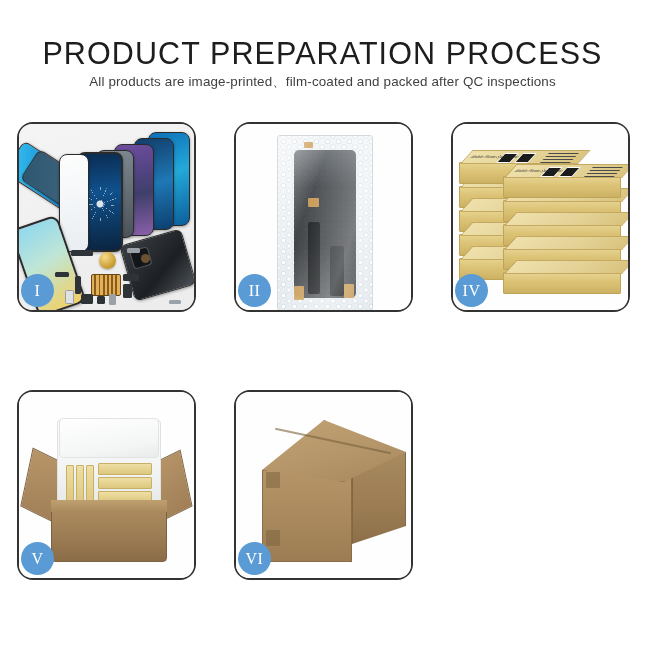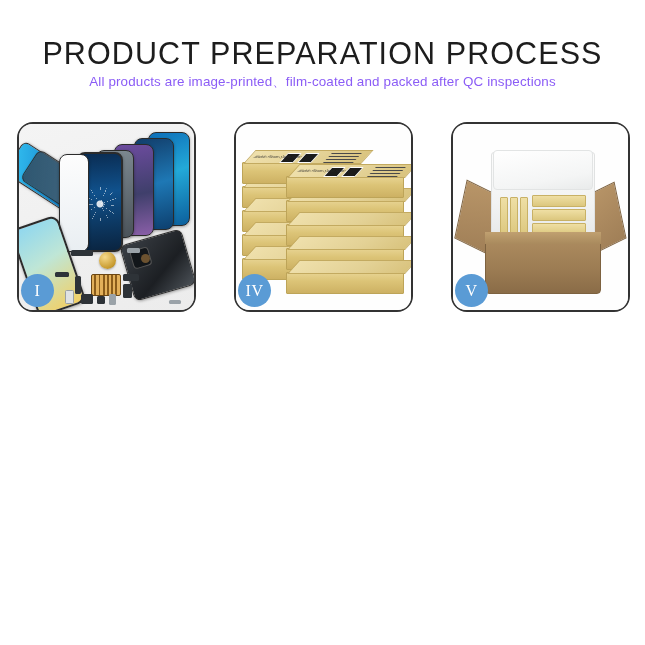--- a/index.html
+++ b/index.html
@@ -27,21 +27,21 @@
     color: #1d1d1d;
     white-space: nowrap;
     font-family: "Liberation Sans", sans-serif;
   }
   .subtitle {
     position: absolute;
     left: 0; top: 73px; width: 645px;
     text-align: center;
     font-size: 13.4px;
     letter-spacing: .15px;
-    color: #8b5cf6;
+    color: #404040;
     white-space: nowrap;
     font-family: "Liberation Sans", sans-serif;
   }
 
   
   .grid {
     position: absolute;
     left: 17px; top: 122px;
     width: 611px; height: 460px;
     display: grid;
@@ -436,20 +436,35 @@
         <div class="part wh" style="left:46px;top:166px;width:9px;height:14px;"></div>
         <div class="part" style="left:62px;top:170px;width:12px;height:10px;"></div>
         <div class="part" style="left:78px;top:172px;width:8px;height:8px;"></div>
         <div class="part lt" style="left:90px;top:170px;width:7px;height:11px;"></div>
         <div class="part" style="left:36px;top:148px;width:14px;height:5px;"></div>
         <div class="part lt" style="left:150px;top:176px;width:12px;height:4px;"></div>
       </div>
       <div class="badge">I</div>
     </div>
 
+    <div class="panel p2">
+      <div class="panel-inner">
+        <div class="bubble-bag">
+          <div class="lcd-panel"></div>
+          <div class="flex-tail"></div>
+          <div class="flex-tail2"></div>
+          <div class="tape" style="left:26px;top:6px;width:9px;height:6px;"></div>
+          <div class="tape" style="left:30px;top:62px;width:11px;height:9px;"></div>
+          <div class="tape" style="left:16px;top:150px;width:10px;height:14px;"></div>
+          <div class="tape" style="left:66px;top:148px;width:10px;height:14px;"></div>
+          <div class="bag-sheen"></div>
+        </div>
+      </div>
+      <div class="badge">II</div>
+    </div>
 
 
     <div class="panel p4">
       <div class="panel-inner">
         <div class="stack">
 
           <div class="ybox" style="left:0px;top:44px;">
               <div class="top"></div>
             </div>
           <div class="ybox" style="left:0px;top:68px;">
@@ -508,15 +523,28 @@
           <div class="ybar" style="left:40px;top:56px;width:54px;height:12px;"></div>
           <div class="ybar" style="left:40px;top:70px;width:54px;height:12px;"></div>
         </div>
         <div class="foam5-lid"></div>
         <div class="carton-body"></div>
         <div class="carton-front-fold"></div>
       </div>
       <div class="badge">V</div>
     </div>
 
+    <div class="panel p6">
+      <div class="panel-inner">
+        <div class="c6-shape">
+          <div class="c6-face-front"></div>
+          <div class="c6-face-side"></div>
+          <div class="c6-face-top"></div>
+          <div class="c6-seam"></div>
+          <div class="c6-tab" style="left:22px;top:62px;width:14px;height:16px;"></div>
+          <div class="c6-tab" style="left:22px;top:120px;width:14px;height:16px;"></div>
+        </div>
+      </div>
+      <div class="badge">VI</div>
+    </div>
 
   </div>
 </div>
 
 </body></html>

